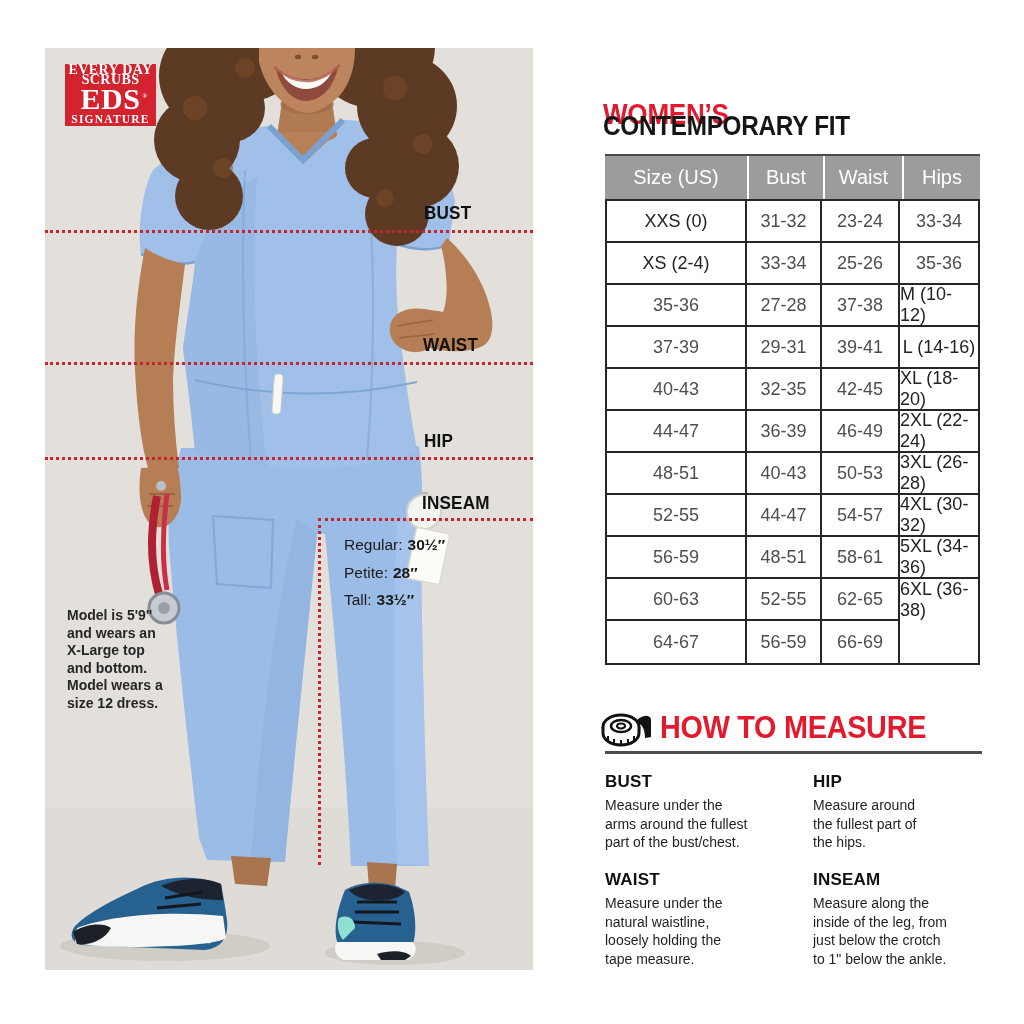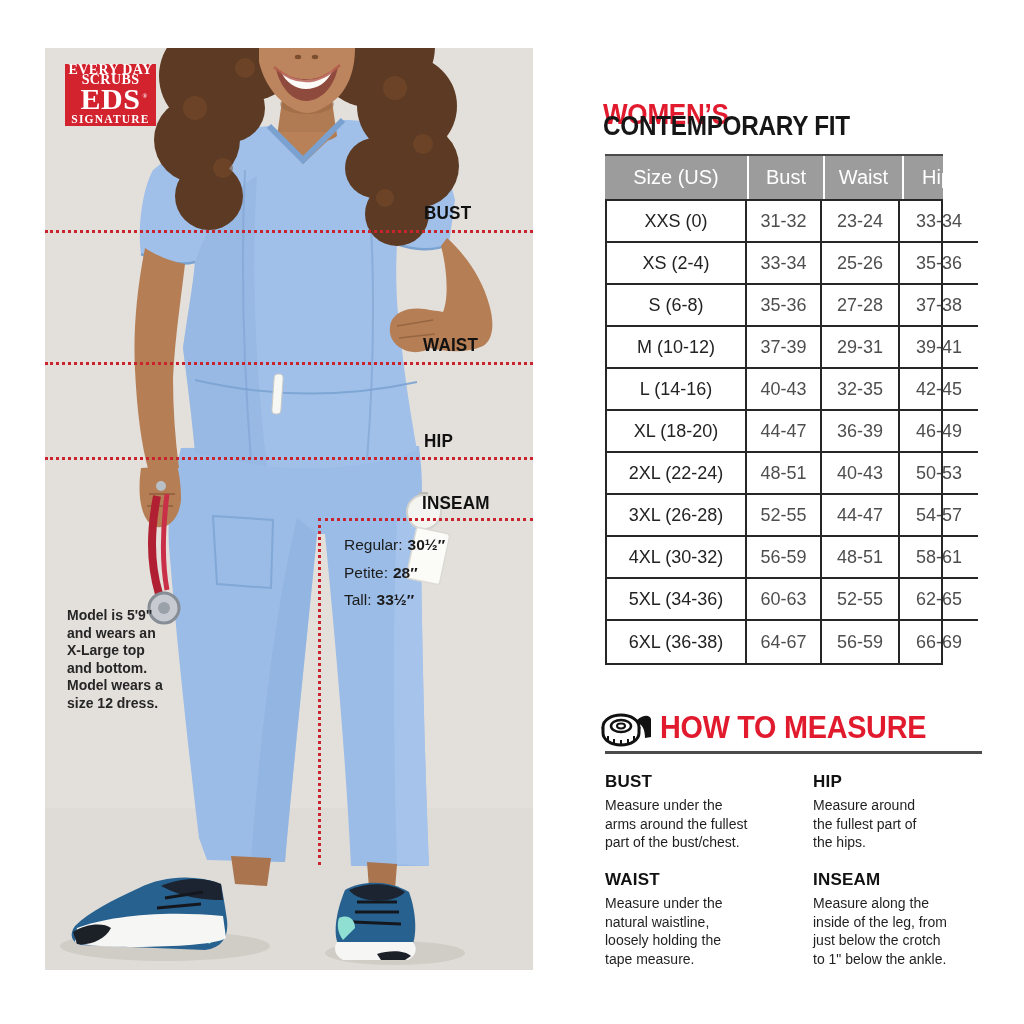--- a/index.html
+++ b/index.html
@@ -30,21 +30,21 @@
   .inseam-specs .val{font-weight:700;margin-left:5px;}
 
   .model-note{left:67px;top:607px;z-index:6;font-size:14px;font-weight:700;line-height:17.6px;
               color:#262626;white-space:pre-line;}
 
   
   .title1{left:603px;top:82px;font-size:29px;font-weight:800;color:#e11a2e;line-height:30px;margin-top:17px;}
   .title2{left:603px;top:112px;font-size:27px;font-weight:800;color:#161616;line-height:29px;}
   .cond{display:inline-block;transform:scaleX(.9);transform-origin:left;letter-spacing:-.3px;}
 
-  .size-table{left:605px;top:154px;width:338px;}
+  .size-table{left:605px;top:154px;width:375px;}
   .thead{display:grid;grid-template-columns:142px 76px 79px 78px;background:#9c9c9c;
          border-top:2px solid #4a4a4a;height:43px;}
   .thead span{display:flex;align-items:center;justify-content:center;color:#fff;font-size:20px;}
   .thead span + span{border-left:2px solid #fff;}
   .tbody{border:2px solid #262626;display:grid;
          grid-template-columns:140px 75px 78px 78px;background:#fff;}
   .tbody span{display:flex;align-items:center;justify-content:center;height:42px;
               box-sizing:border-box;border-bottom:2px solid #262626;font-size:18px;color:#4e4e4e;}
   .tbody span.size{color:#232323;}
   .tbody span:nth-child(4n+1),.tbody span:nth-child(4n+2),.tbody span:nth-child(4n+3){border-right:2px solid #262626;}
@@ -238,21 +238,20 @@
     </div>
     <div class="tbody">
       <span class="size">XXS (0)</span>
         <span>31-32</span>
         <span>23-24</span>
         <span>33-34</span>
       <span class="size">XS (2-4)</span>
         <span>33-34</span>
         <span>25-26</span>
         <span>35-36</span>
-      <span class="size">S (6-8)</span>
         <span>35-36</span>
         <span>27-28</span>
         <span>37-38</span>
       <span class="size">M (10-12)</span>
         <span>37-39</span>
         <span>29-31</span>
         <span>39-41</span>
       <span class="size">L (14-16)</span>
         <span>40-43</span>
         <span>32-35</span>

